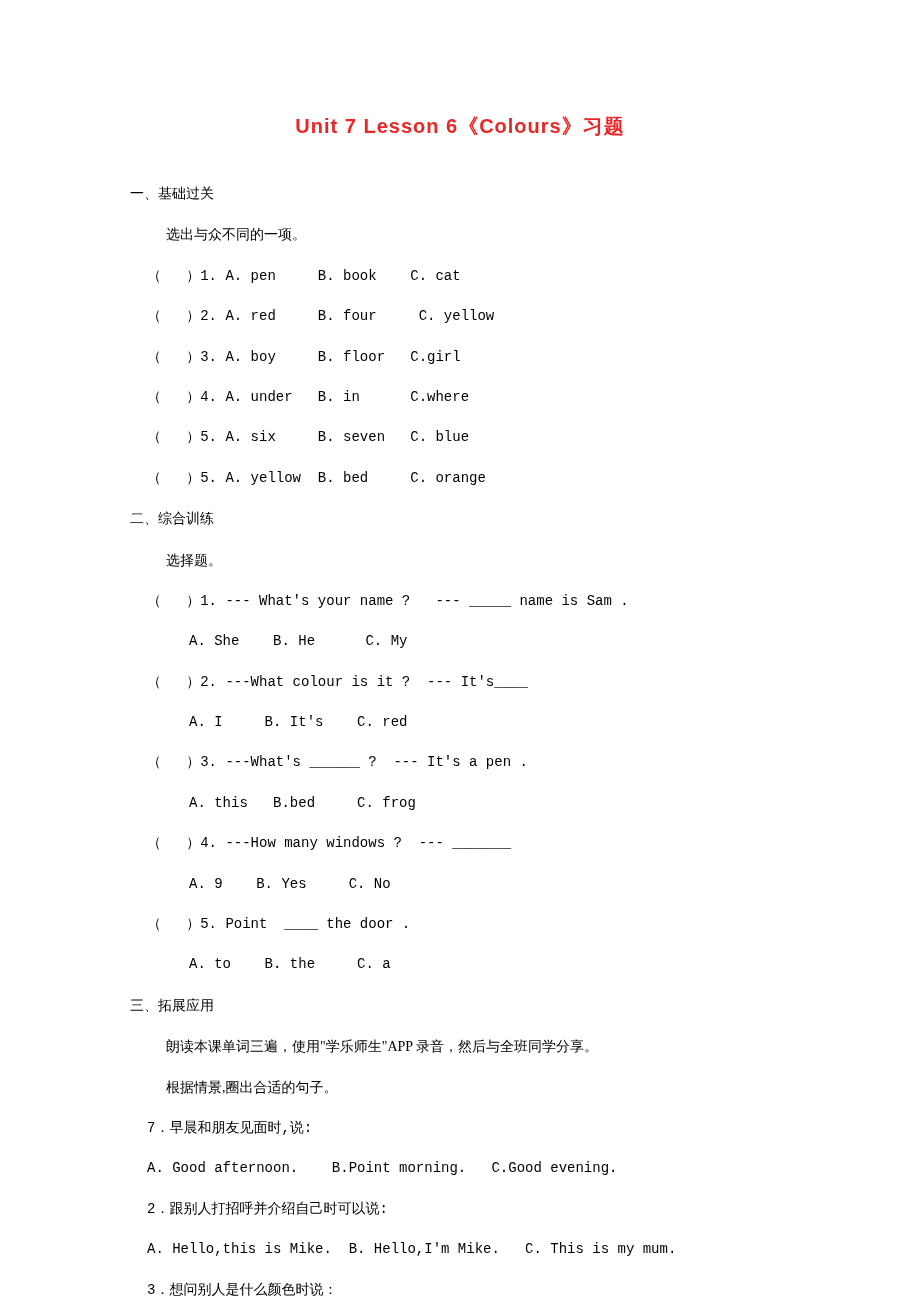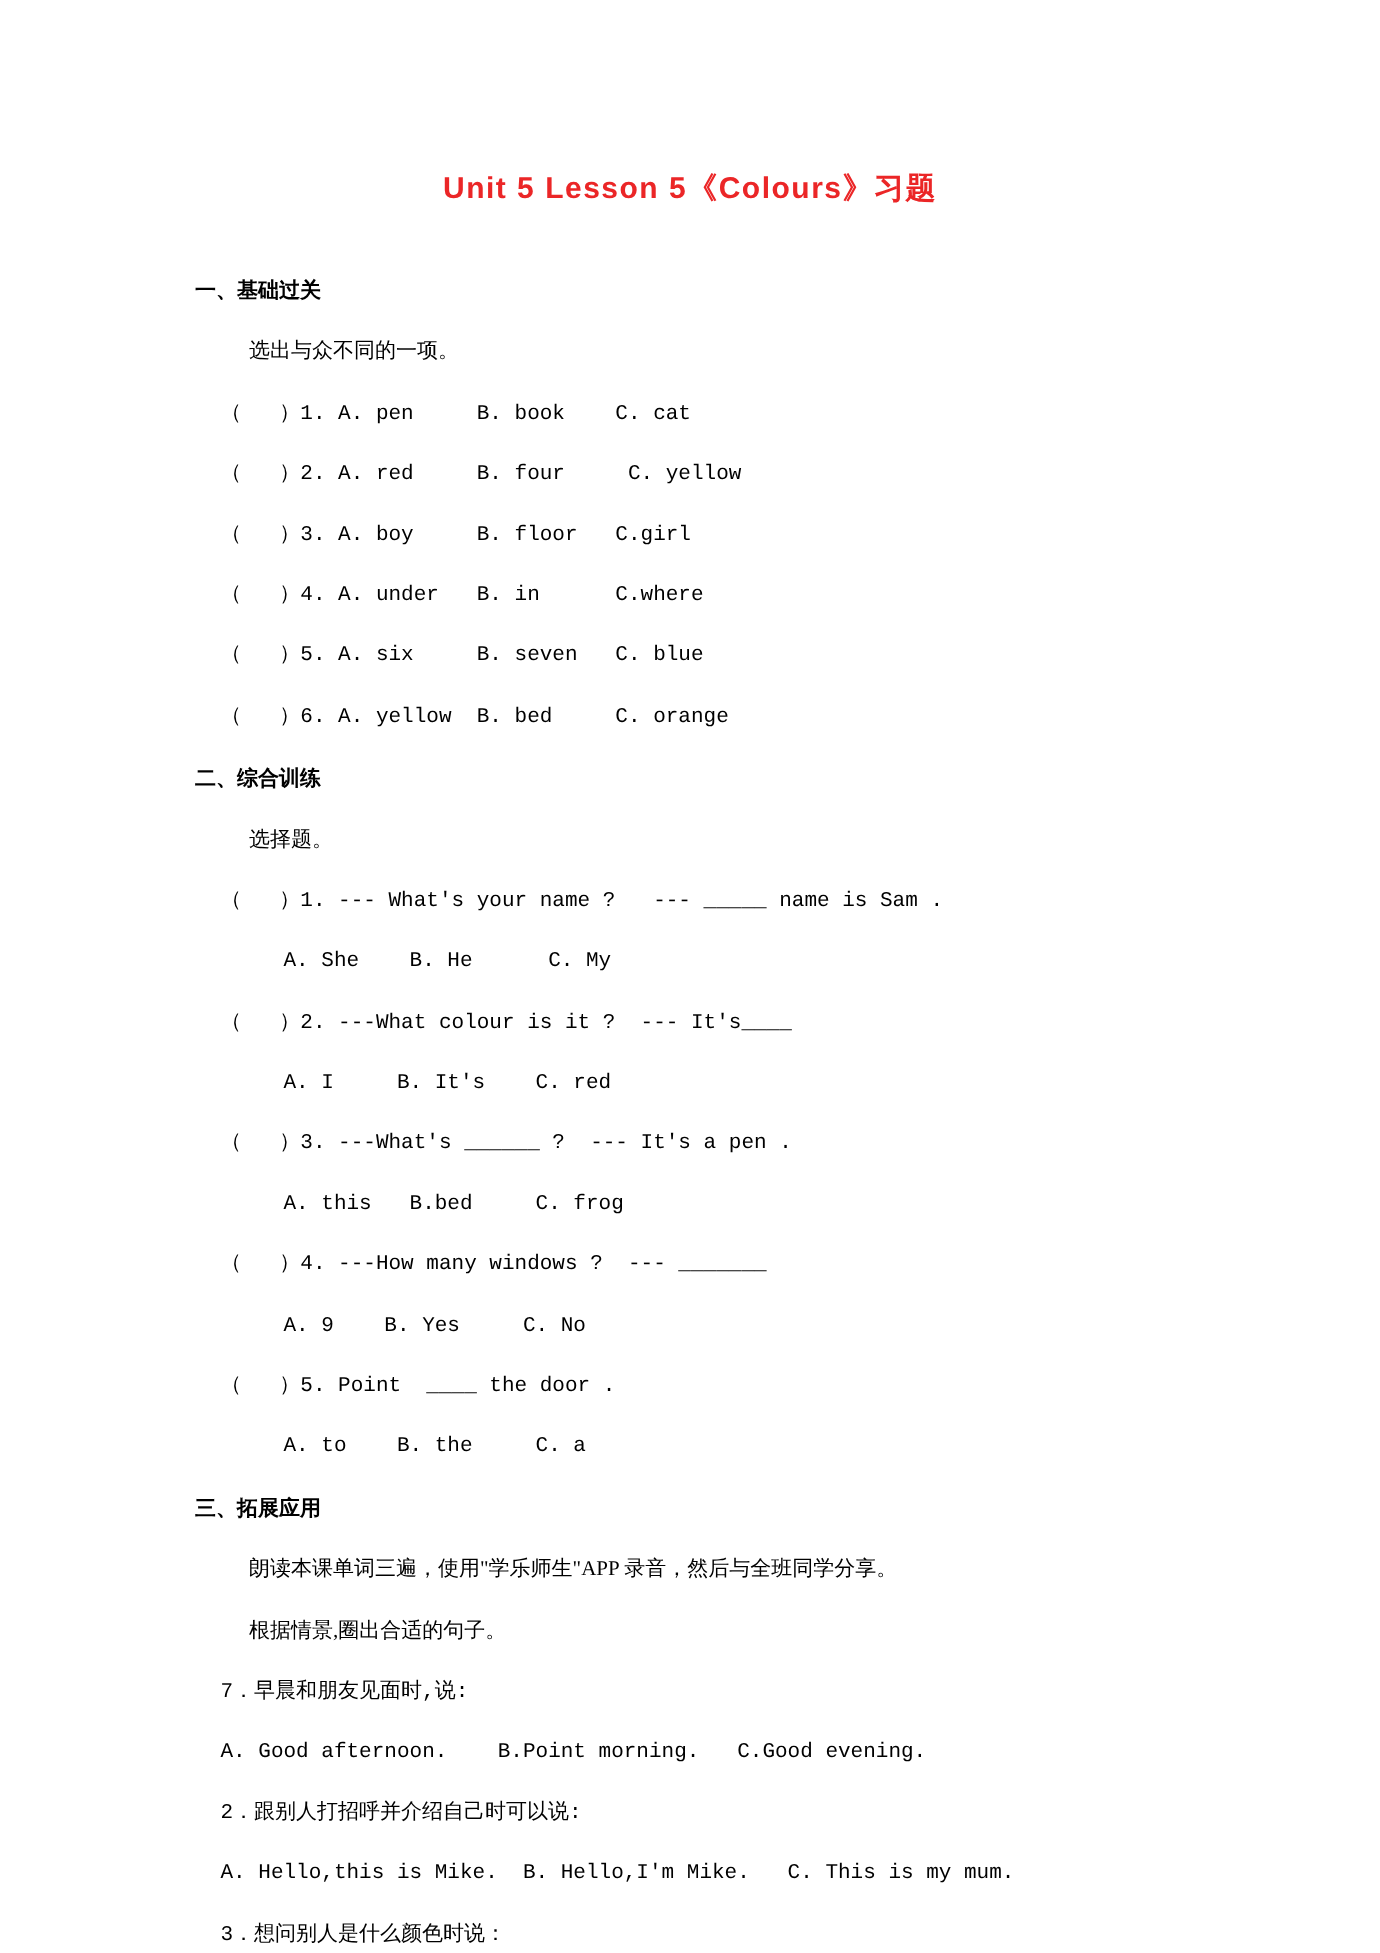--- a/index.html
+++ b/index.html
@@ -21,51 +21,51 @@
       text-align: center;
       color: #eb2627;
       font-family: "SimHei", "黑体", sans-serif;
       font-size: 20px;
       font-weight: bold;
       margin-bottom: 40px;
       letter-spacing: 1px;
     }
     .section-heading {
       font-family: "SimHei", "黑体", sans-serif;
-      font-weight: bold;
+      font-weight: normal;
       font-size: 14px;
       margin-top: 10px;
       margin-bottom: 20px;
     }
     .instruction {
       margin-left: 36px;
       margin-bottom: 18px;
       font-size: 14px;
     }
     .q-line {
       margin-left: 17px;
       margin-bottom: 18px;
       font-family: "Courier New", SimSun, monospace;
       font-size: 14px;
       white-space: pre;
     }
   </style>
 </head>
 <body>
 
-<div class="title">Unit 5 Lesson 5《Colours》习题</div>
+<div class="title">Unit 7 Lesson 6《Colours》习题</div>
 
 <div class="section-heading">一、基础过关</div>
 <div class="instruction">选出与众不同的一项。</div>
 <div class="q-line">（   ）1. A. pen     B. book    C. cat</div>
 <div class="q-line">（   ）2. A. red     B. four     C. yellow</div>
 <div class="q-line">（   ）3. A. boy     B. floor   C.girl</div>
 <div class="q-line">（   ）4. A. under   B. in      C.where</div>
 <div class="q-line">（   ）5. A. six     B. seven   C. blue</div>
-<div class="q-line">（   ）6. A. yellow  B. bed     C. orange</div>
+<div class="q-line">（   ）5. A. yellow  B. bed     C. orange</div>
 
 <div class="section-heading">二、综合训练</div>
 <div class="instruction">选择题。</div>
 <div class="q-line">（   ）1. --- What's your name ?   --- _____ name is Sam .</div>
 <div class="q-line">     A. She    B. He      C. My</div>
 <div class="q-line">（   ）2. ---What colour is it ?  --- It's____</div>
 <div class="q-line">     A. I     B. It's    C. red</div>
 <div class="q-line">（   ）3. ---What's ______ ?  --- It's a pen .</div>
 <div class="q-line">     A. this   B.bed     C. frog</div>
 <div class="q-line">（   ）4. ---How many windows ?  --- _______</div>

